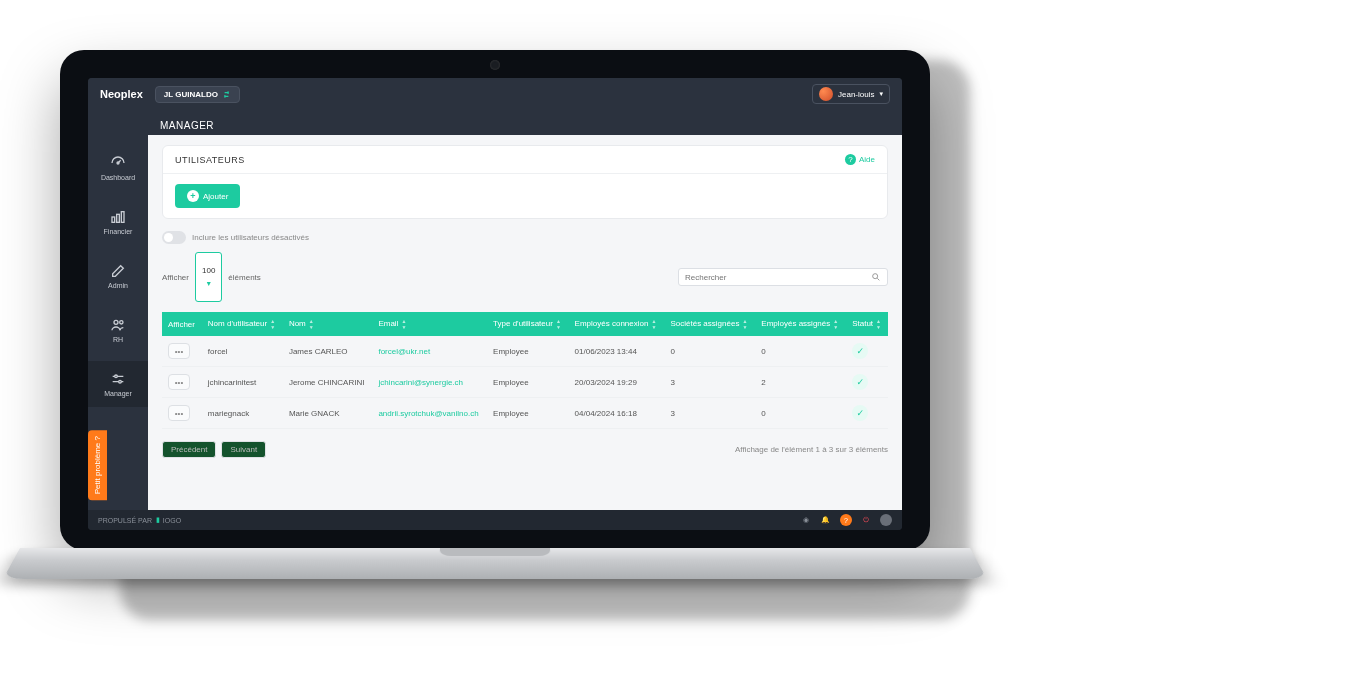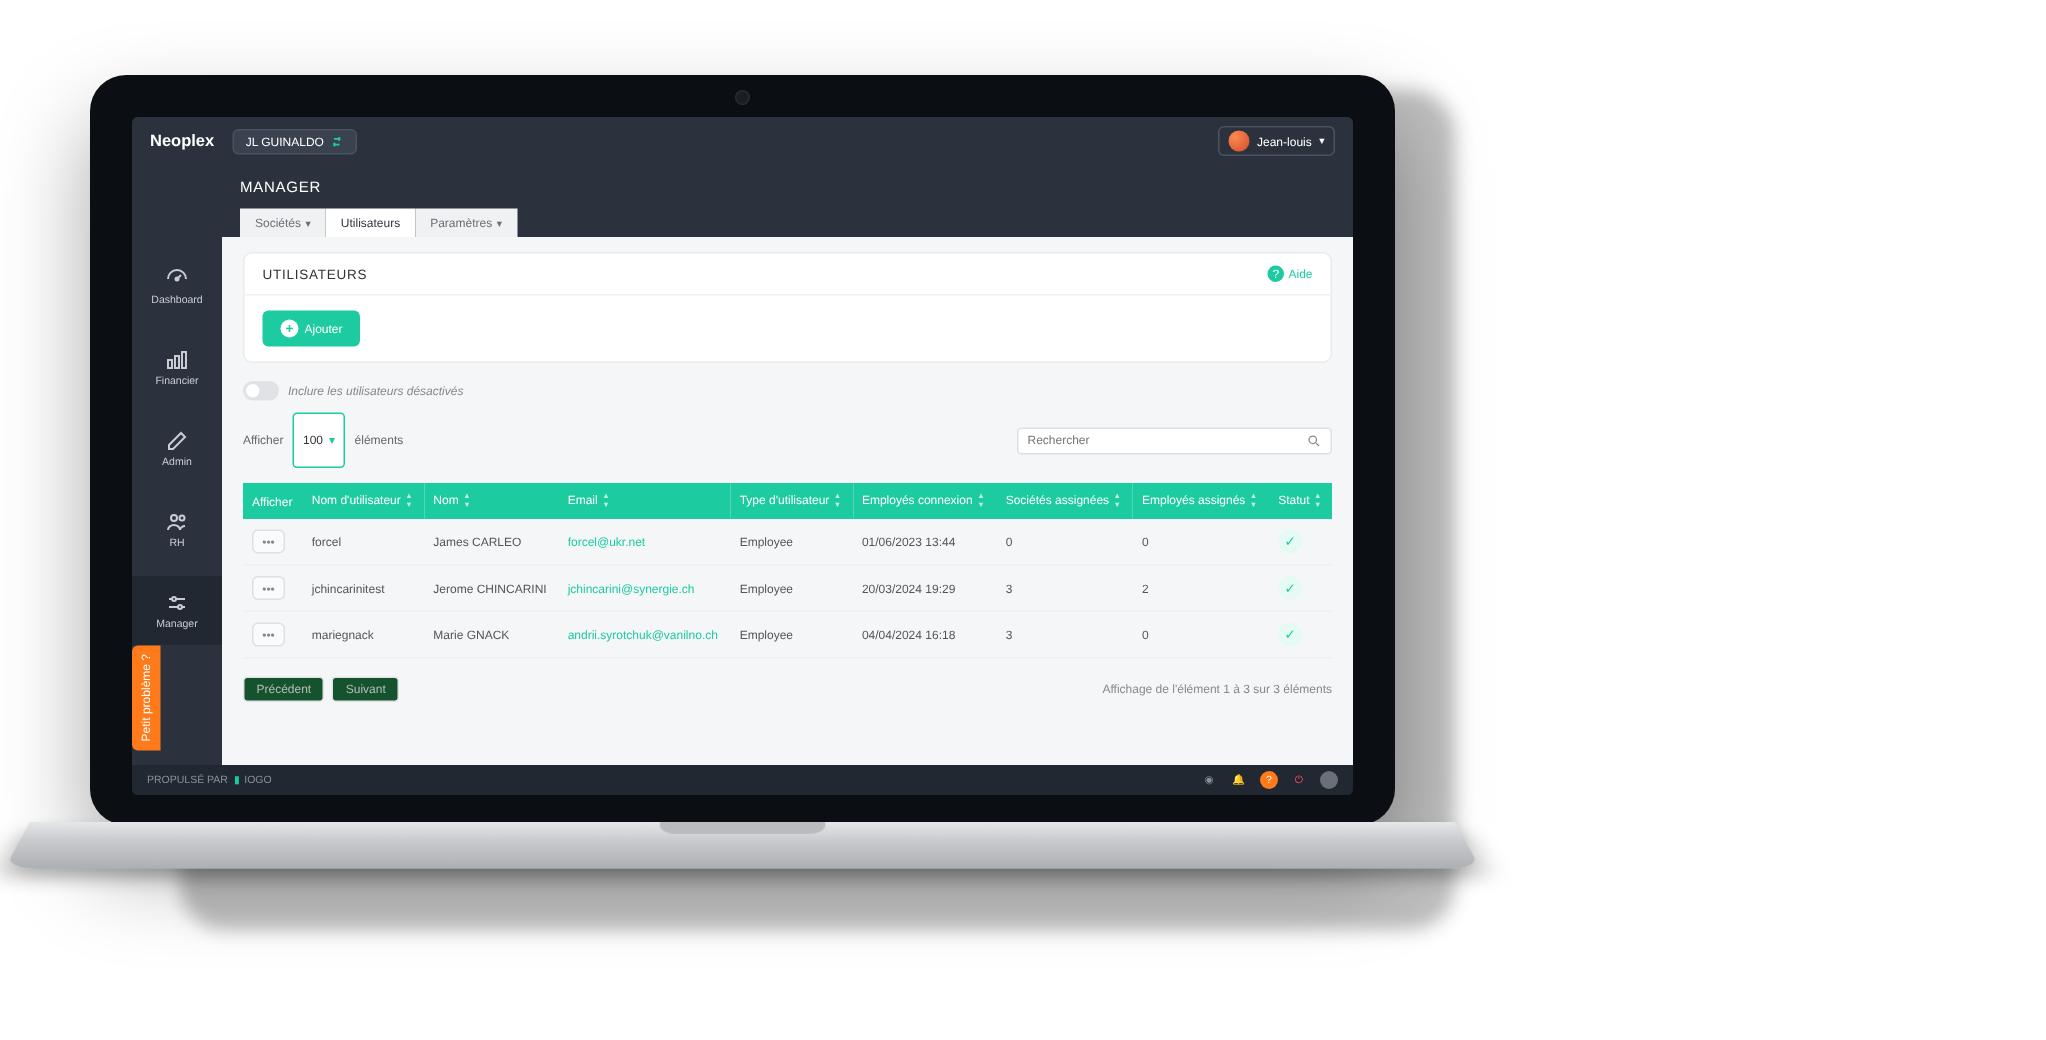--- a/index.html
+++ b/index.html
@@ -19,21 +19,21 @@
     border-radius: 0 0 20px 20px / 0 0 14px 14px;
     transform: perspective(1500px) rotateX(60deg);
     transform-origin: top center;
     box-shadow: 0 12px 20px rgba(0,0,0,0.3);
   }
   .notch { position:absolute; left:50%; top:0; width:110px; height:16px; background: #b9bbbe; border-radius:0 0 12px 12px; transform: translateX(-50%); }
 
   
   .topbar { display:flex; align-items:center; padding:6px 12px; background:#2b323e; color:#fff; font-size:9px; }
   .brand { font-weight:bold; font-size:11px; margin-right:12px; }
-  .org-badge { background:#3a4250; border:1px solid #4a5260; border-radius:4px; padding:3px 8px; display:flex; align-items:center; gap:4px; font-size:8px; }
+  .org-badge { background:#3a4250; border:1px solid #4a5260; border-radius:4px; padding:3px 8px; display:flex; align-items:center; gap:4px; font-size:8px;font-weight:bold; }
   .user-chip { margin-left:auto; display:flex; align-items:center; gap:5px; border:1px solid #4a5260; border-radius:4px; padding:2px 6px; font-size:8px; }
   .avatar { width:14px; height:14px; border-radius:50%; background: radial-gradient(circle at 30% 30%, #ff8a50, #d04e2b); }
 
   
   .section-head { padding: 6px 0 0 60px; background:#2b323e; color:#fff; }
   .section-title { font-size:10px; letter-spacing:0.5px; padding:4px 12px; }
   .tabs { display:flex; gap:0; margin-top:4px; padding-left:12px; }
   .tab { background:#f0f1f3; color:#6a6f78; font-size:8px; padding:5px 10px; display:flex; align-items:center; gap:3px; cursor:pointer; }
   .tab.active { background:#fff; color:#2f3640; }
 
@@ -48,26 +48,26 @@
 
   .panel { margin:10px 14px; background:#fff; border:1px solid #e8eaed; border-radius:6px; }
   .panel-head { display:flex; align-items:center; padding:8px 12px; border-bottom:1px solid #eef0f2; }
   .panel-title { font-size:9px; color:#333; letter-spacing:0.5px; }
   .help { margin-left:auto; color:#1dcba0; font-size:8px; display:flex; align-items:center; gap:3px; }
   .help .q { width:11px; height:11px; border-radius:50%; background:#1dcba0; color:#fff; display:flex; align-items:center; justify-content:center; font-size:8px; }
   .panel-sub { padding:10px 12px; }
   .btn { background:#1dcba0; color:#fff; border:none; border-radius:4px; padding:6px 12px; font-size:8px; display:inline-flex; align-items:center; gap:4px; cursor:pointer; }
   .plus { width:12px; height:12px; border-radius:50%; background:#fff; color:#1dcba0; display:flex; align-items:center; justify-content:center; font-size:9px; font-weight:bold; }
 
-  .toggle-row { margin:2px 14px 4px; display:flex; align-items:center; gap:6px; color:#888; font-size:8px;font-style:italic; }
+  .toggle-row { margin:2px 14px 4px; display:flex; align-items:center; gap:6px; color:#888; font-size:8px; }
   .switch { width:24px; height:13px; border-radius:7px; background:#e0e2e6; position:relative; }
   .switch::after { content:""; position:absolute; left:2px; top:2px; width:9px; height:9px; border-radius:50%; background:#fff; }
 
   .controls { margin:4px 14px; display:flex; align-items:center; font-size:8px; color:#666; gap:6px; }
-  .select { border:1px solid #1dcba0; border-radius:3px; padding:13px 6px; display:flex; align-items:center; gap:4px; color:#333; background:#fff; }
+  .select { border:1px solid #1dcba0; border-radius:3px; padding:13px 6px; display:flex; align-items:center; gap:4px; color:#333; background:#fff;flex-direction:column; }
   .select .chev { color:#1dcba0; }
   .search { margin-left:auto; border:1px solid #dcdfe4; border-radius:3px; padding:3px 6px; display:flex; gap:6px; width:210px; color:#aaa; background:#fff; }
   .search input { border:none; outline:none; font-size:8px; flex:1; }
 
   .table-wrap { margin:6px 14px; }
   table { width:100%; border-collapse:collapse; font-size:8px; }
   thead th { background:#1dcba0; color:#fff; font-weight:normal; padding:6px 6px; text-align:left; white-space:nowrap; }
   .sort { display:inline-flex; flex-direction:column; margin-left:3px; vertical-align:middle; gap:0; }
   .sort::before { content:"▲"; font-size:5px; opacity:0.7; }
   .sort::after  { content:"▼"; font-size:5px; opacity:0.7; }
@@ -107,33 +107,20 @@
         </div>
         <div class="user-chip">
           <div class="avatar"></div>
           <span>Jean-louis</span>
           <span style="font-size:7px;">▾</span>
         </div>
       </div>
 
       <div class="section-head">
         <div class="section-title">MANAGER</div>
-        <div class="tabs">
-          <div class="tab">
-            <span>Sociétés</span>
-            <span style="font-size:7px;">▾</span>
-          </div>
-          <div class="tab active">
-            <span>Utilisateurs</span>
-          </div>
-          <div class="tab">
-            <span>Paramètres</span>
-            <span style="font-size:7px;">▾</span>
-          </div>
-        </div>
       </div>
 
       <div class="body">
 
         <div class="sidebar">
           <div class="sb">
             <span class="ico">
               <svg width="16" height="16" viewBox="0 0 24 24" fill="none" stroke="#c8ccd3" stroke-width="2">
                   <path d="M21 12a9 9 0 10-18 0"></path>
                   <path d="M12 12l4-4"></path>

